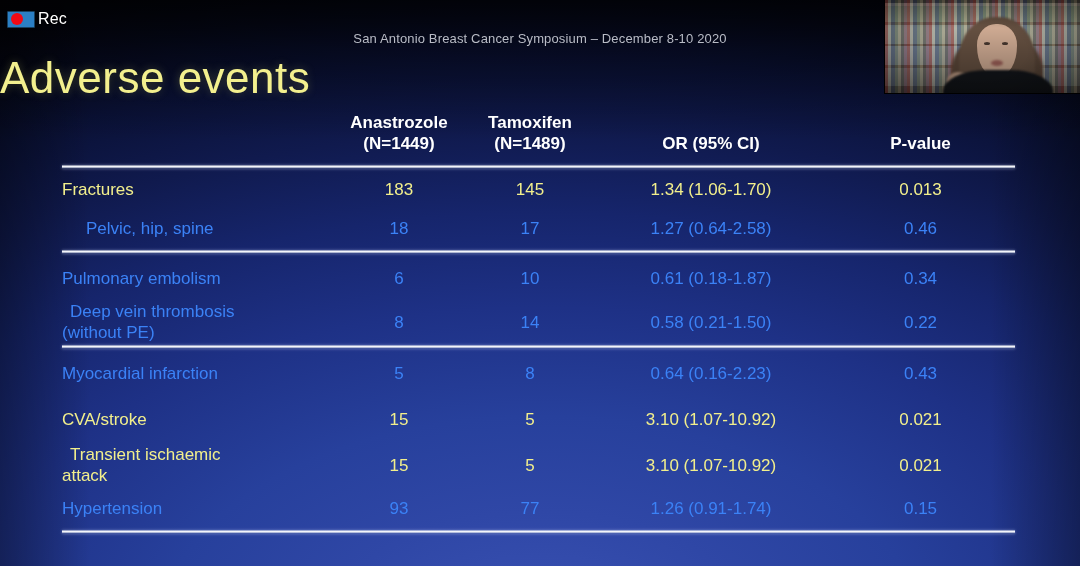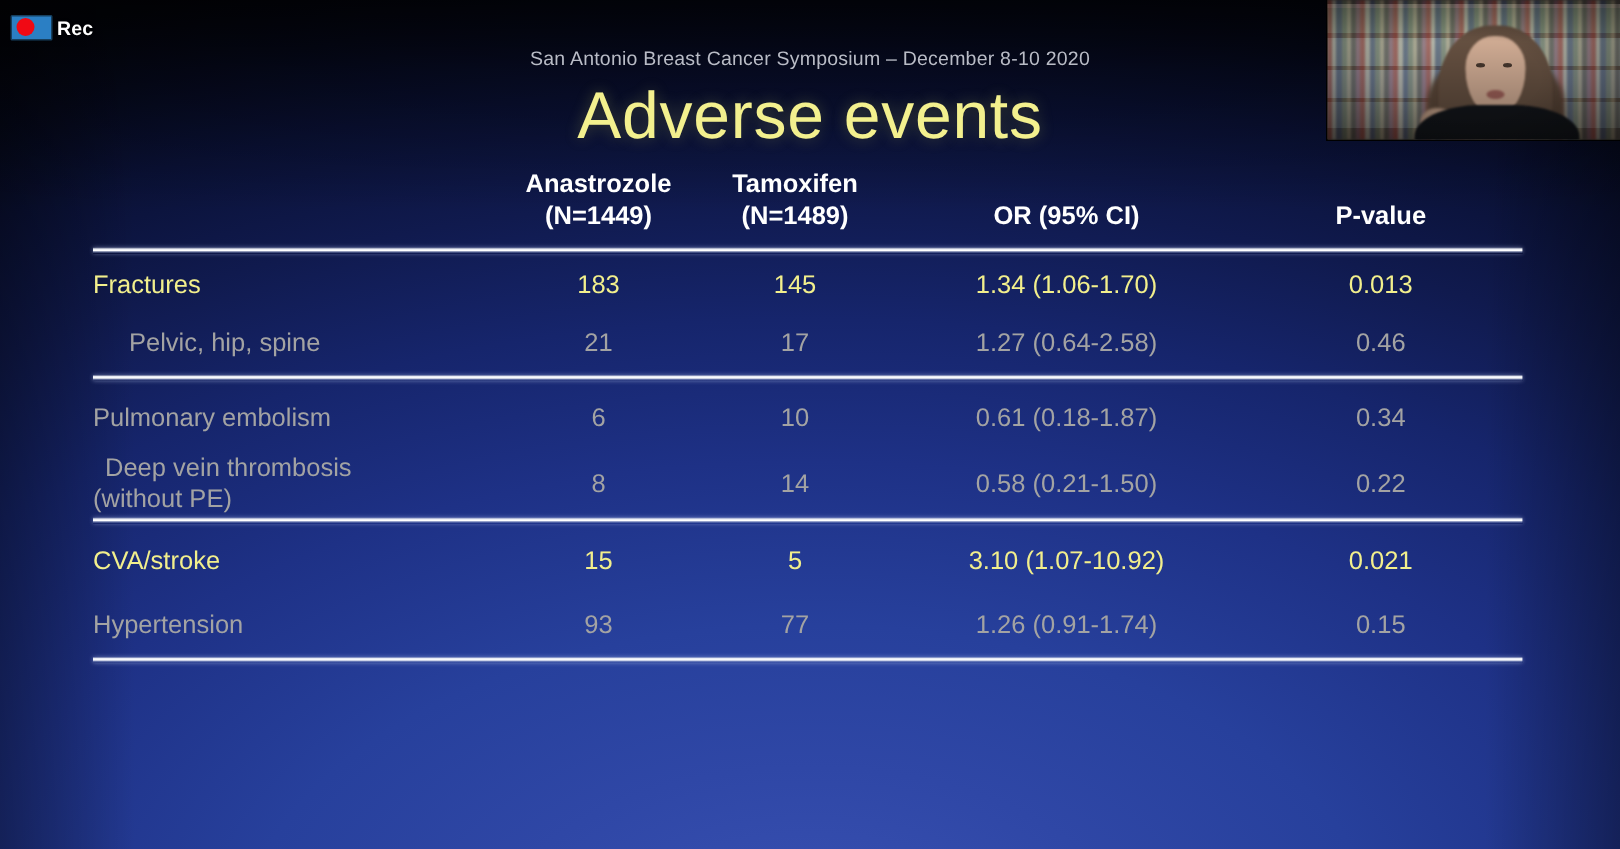--- a/index.html
+++ b/index.html
@@ -68,22 +68,22 @@
   #rec-icon::after {
     content: "";
     position: absolute;
     left: 3px; top: 1px;
     width: 12px; height: 12px;
     background: #f00914;
     border-radius: 50%;
   }
   #rec-label {
     color: #ffffff;
-    font-size: 13px;
-    font-weight: bold;
+    font-size: 16px;
+    font-weight: normal;
     letter-spacing: 0.1px;
     text-shadow: 0 0 2px #000;
   }
 
   
   #webcam {
     position: absolute;
     right: 0; top: 0;
     width: 195px;
     height: 93px;
@@ -196,21 +196,20 @@
     left: 0; right: 0; top: 31px;
     text-align: center;
     color: #b9bcc6;
     font-size: 13px;
     letter-spacing: 0.15px;
     z-index: 10;
   }
   #slide-title {
     position: absolute;
     left: 0; right: 0; top: 52px;
-    text-align: center;
     color: #f3f08e;
     font-size: 44px;
     line-height: 52px;
     letter-spacing: 0.5px;
     z-index: 10;
     text-shadow: 0 0 10px rgba(200,200,90,0.30);
   }
 
   
   #table-area {
@@ -239,21 +238,21 @@
     padding: 0 0 9px 0;
     text-align: center;
     vertical-align: bottom;
   }
   thead th.blank { }
   .hdr2 { display: block; }
 
   tbody td {
     font-size: 17px;
     line-height: 21px;
-    color: #a3a3a3;
+    color: #3b82f6;
     vertical-align: middle;
     padding: 0;
   }
   tbody td.label { text-align: left; }
   tbody td.num   { text-align: center; }
 
   tr.yellow td { color: #f2ef8c; }
 
   
   tr.rule td {
@@ -336,21 +335,21 @@
           </tr>
           <tr class="yellow" style="height: 38px;">
             <td class="label"><span>Fractures</span></td>
             <td class="num">183</td>
             <td class="num">145</td>
             <td class="num">1.34 (1.06-1.70)</td>
             <td class="num">0.013</td>
           </tr>
           <tr style="height: 40px;">
             <td class="label"><span class="indent">Pelvic, hip, spine</span></td>
-            <td class="num">21</td>
+            <td class="num">18</td>
             <td class="num">17</td>
             <td class="num">1.27 (0.64-2.58)</td>
             <td class="num">0.46</td>
           </tr>
           <tr class="rule">
             <td colspan="5">
               <div class="rule-line"></div>
             </td>
           </tr>
           <tr style="height: 46px; margin-top: 44px;">
@@ -365,22 +364,36 @@
             <td class="num">8</td>
             <td class="num">14</td>
             <td class="num">0.58 (0.21-1.50)</td>
             <td class="num">0.22</td>
           </tr>
           <tr class="rule">
             <td colspan="5">
               <div class="rule-line"></div>
             </td>
           </tr>
+          <tr style="height: 46px;">
+            <td class="label"><span>Myocardial infarction</span></td>
+            <td class="num">5</td>
+            <td class="num">8</td>
+            <td class="num">0.64 (0.16-2.23)</td>
+            <td class="num">0.43</td>
+          </tr>
           <tr class="yellow" style="height: 46px;">
             <td class="label"><span>CVA/stroke</span></td>
+            <td class="num">15</td>
+            <td class="num">5</td>
+            <td class="num">3.10 (1.07-10.92)</td>
+            <td class="num">0.021</td>
+          </tr>
+          <tr class="yellow" style="height: 46px;">
+            <td class="label"><span class="indent-sm">Transient ischaemic</span><br><span>attack</span></td>
             <td class="num">15</td>
             <td class="num">5</td>
             <td class="num">3.10 (1.07-10.92)</td>
             <td class="num">0.021</td>
           </tr>
           <tr style="height: 40px;">
             <td class="label"><span>Hypertension</span></td>
             <td class="num">93</td>
             <td class="num">77</td>
             <td class="num">1.26 (0.91-1.74)</td>

